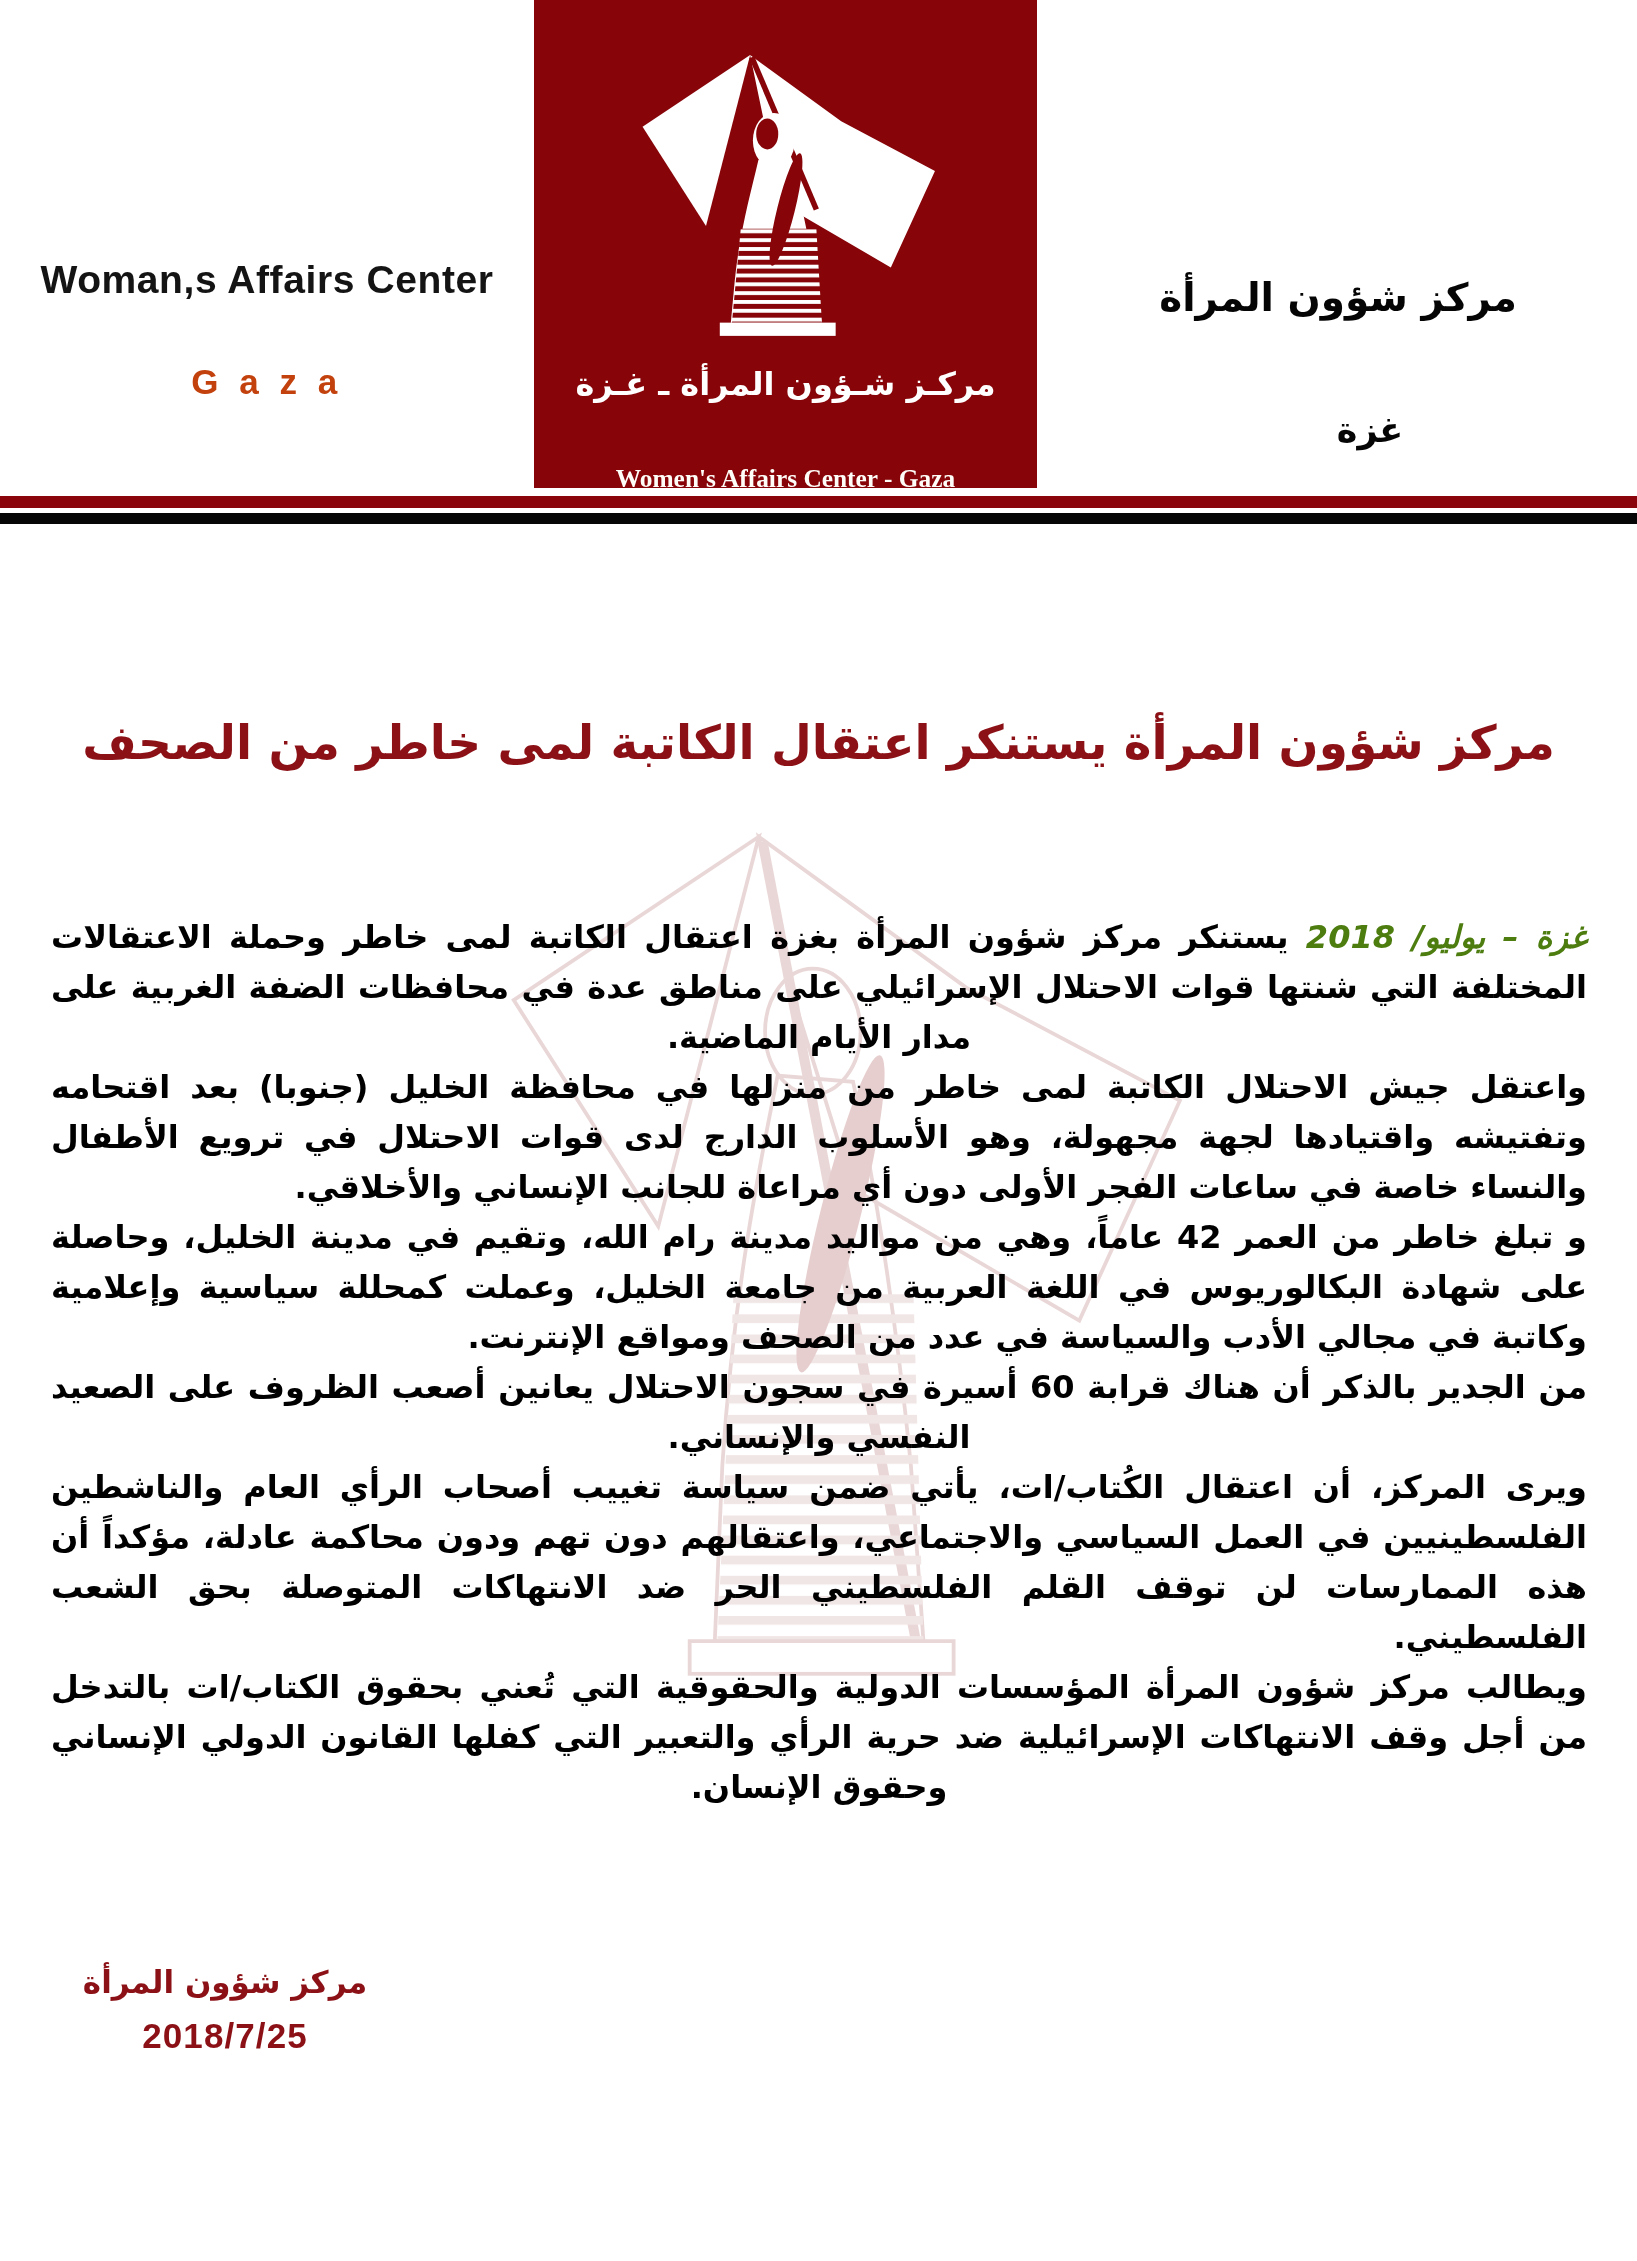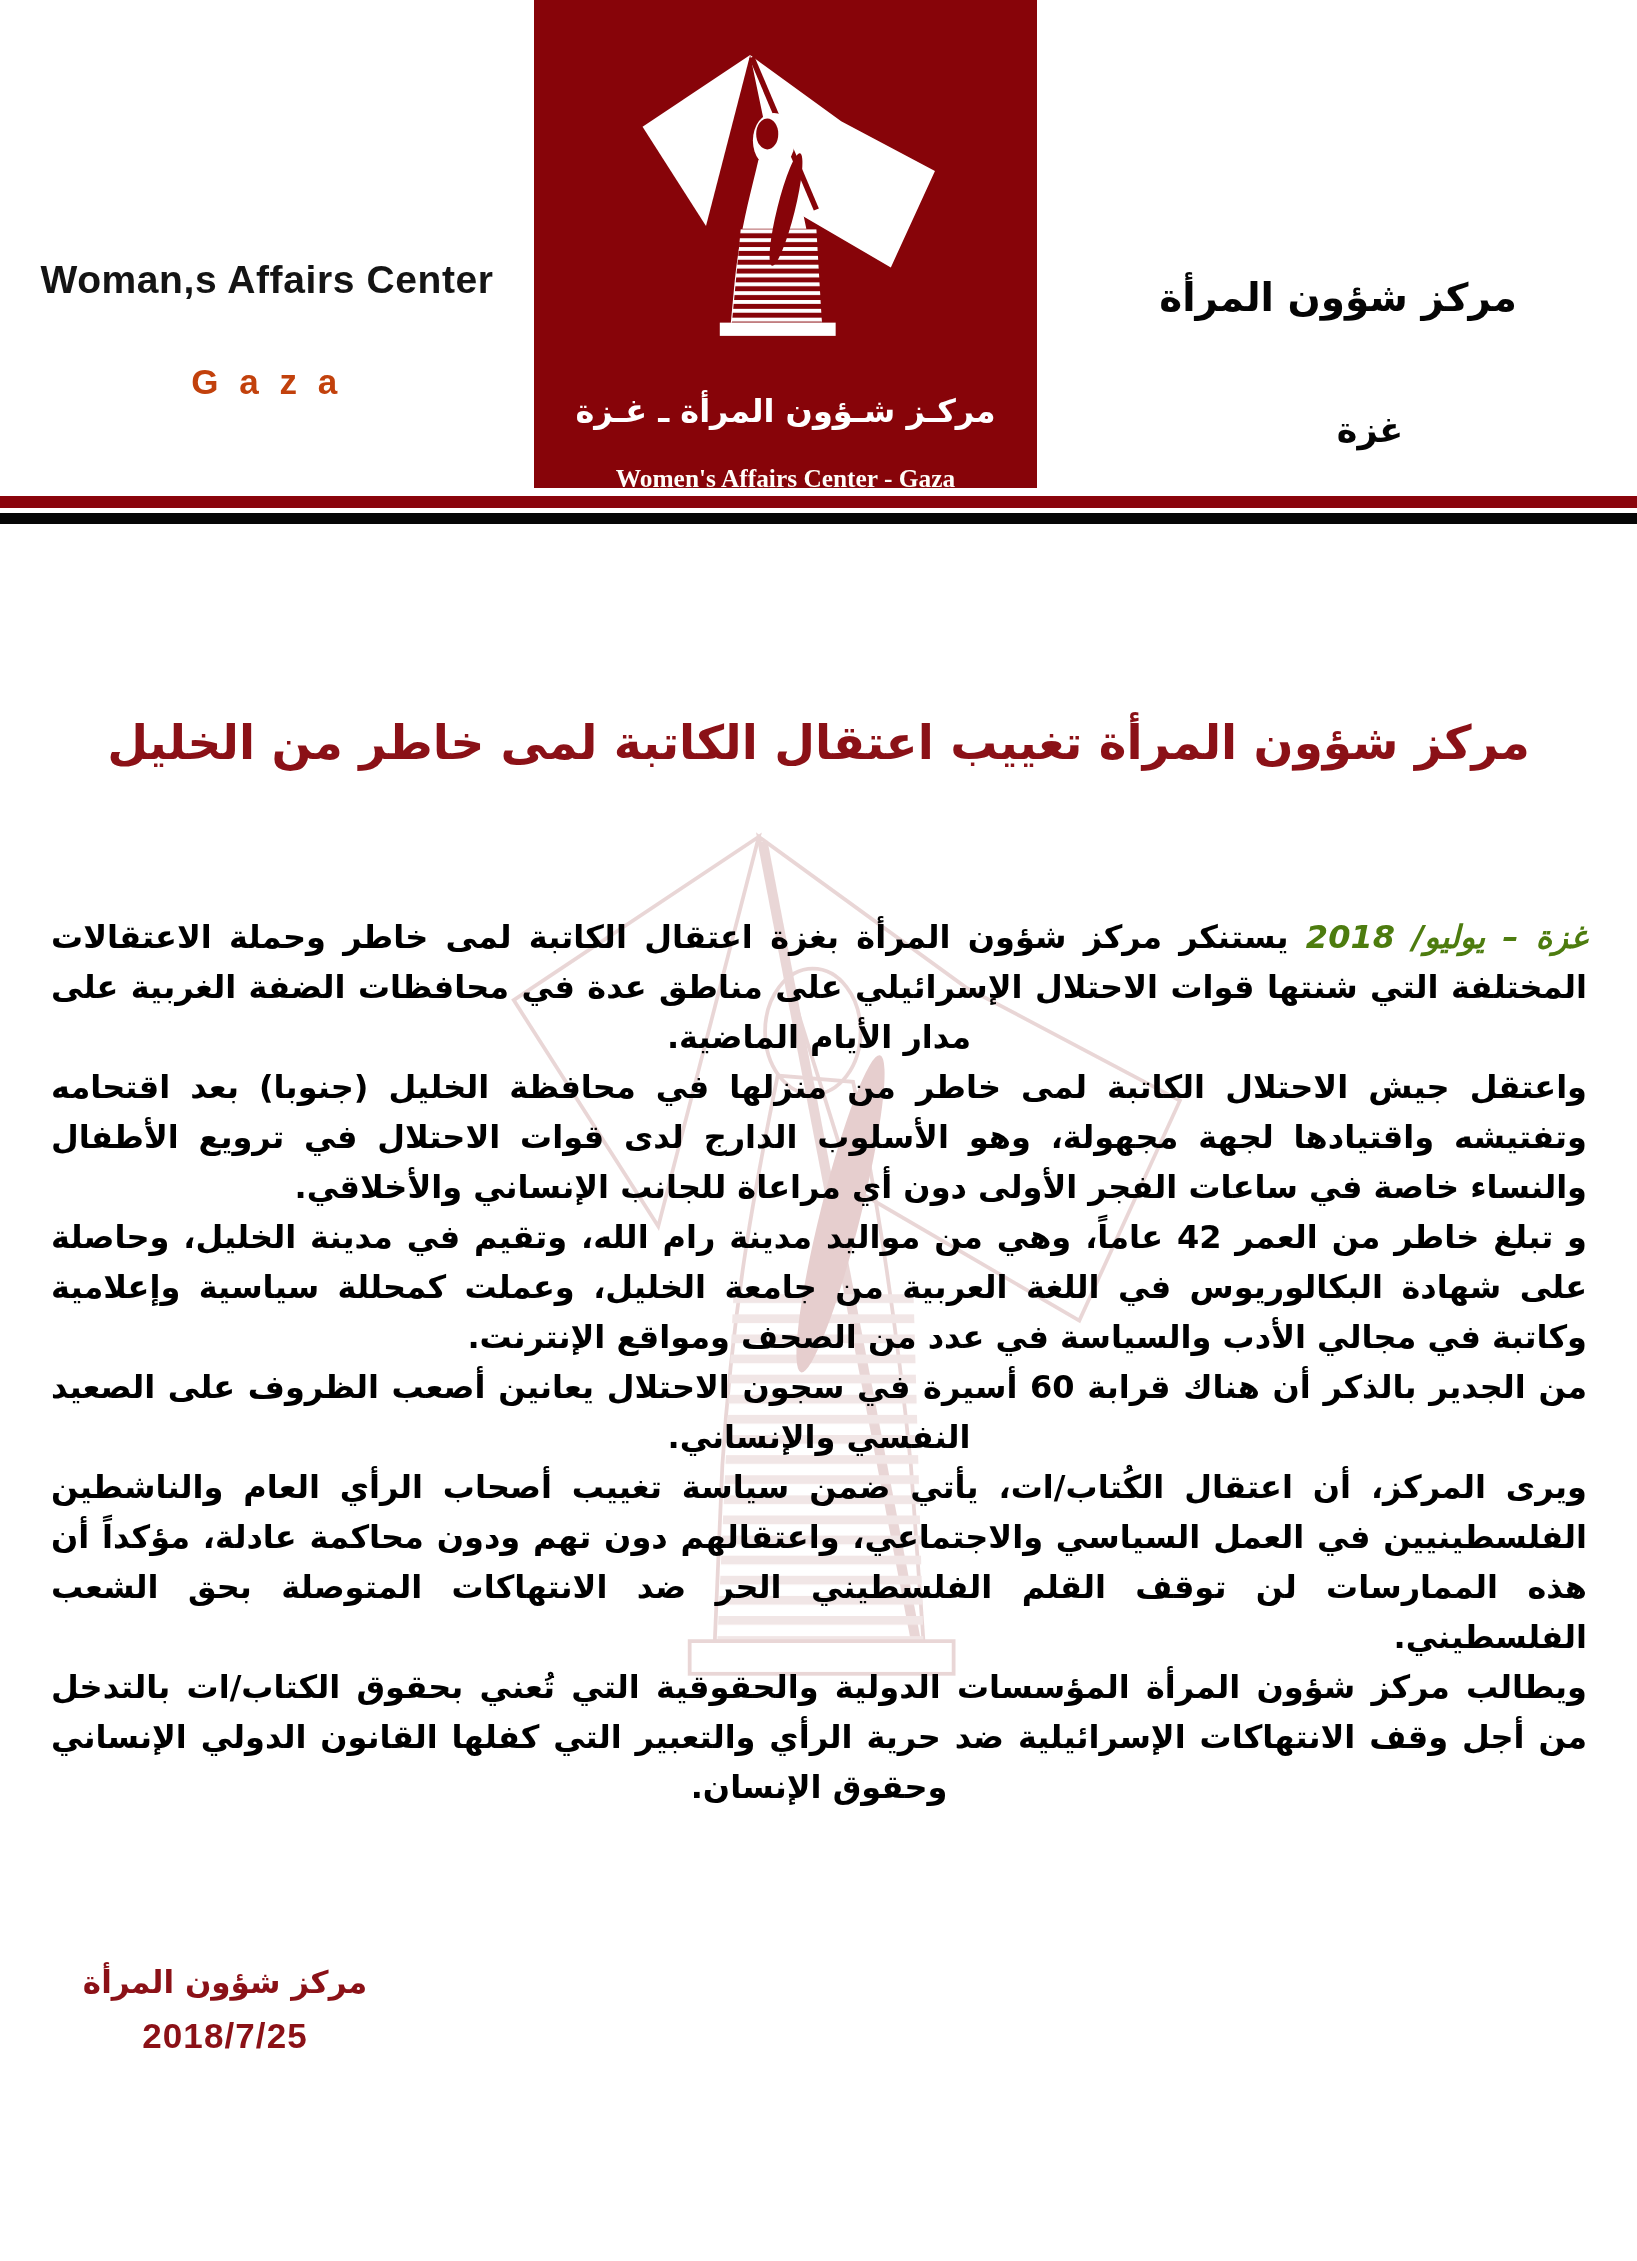--- a/index.html
+++ b/index.html
@@ -16,21 +16,21 @@
   }
   .en-line2{
     position:absolute;top:362px;left:0;width:100%;text-align:center;
     font-family:"Liberation Sans",sans-serif;font-weight:bold;font-size:35px;color:#c2410c;
     letter-spacing:5.5px;white-space:nowrap;
   }
   .logo-box{position:absolute;left:534px;top:0;width:503px;height:488px;background:#870409;}
   .logo-figure{position:absolute;left:92px;top:44px;width:320px;height:309px;}
   .logo-ar{
     position:absolute;top:365px;left:0;width:100%;text-align:center;direction:rtl;
-    color:#ffffff;font-weight:bold;font-size:32px;white-space:nowrap;margin-top:27px;
+    color:#ffffff;font-weight:bold;font-size:32px;white-space:nowrap;
   }
   .logo-en{
     position:absolute;top:424px;left:0;width:100%;text-align:center;
     font-family:"Liberation Serif",serif;color:#fffdf8;font-weight:bold;font-size:25.4px;white-space:nowrap;margin-top:40px;
   }
   .header-right{position:absolute;left:1038px;top:0;width:600px;height:488px;}
   .ar-line1{
     position:absolute;top:275px;left:0;width:100%;text-align:center;direction:rtl;
     font-weight:bold;font-size:39px;color:#050505;white-space:nowrap;
   }
@@ -100,21 +100,21 @@
   </div>
 
   <div class="header-right">
     <div class="ar-line1">مركز شؤون المرأة</div>
     <div class="ar-line2">غزة</div>
   </div>
 
   <div class="stripe-red"></div>
   <div class="stripe-black"></div>
 
-  <h1 class="doc-title">مركز شؤون المرأة تغييب اعتقال الكاتبة لمى خاطر من الخليل</h1>
+  <h1 class="doc-title">مركز شؤون المرأة يستنكر اعتقال الكاتبة لمى خاطر من الصحف</h1>
 
   <svg class="watermark" viewBox="0 0 580 700">
     <defs>
       <pattern id="wm-skirt-stripes" width="12" height="16" patternUnits="userSpaceOnUse">
         <rect width="12" height="7" fill="#e7d2d2"></rect>
       </pattern>
     </defs>
     <polygon points="30,150 225,20 145,330" fill="none" stroke="#d8b6b6" stroke-width="3"></polygon>
     <polygon points="225,20 390,140 560,230 480,405 300,300 250,140" fill="none" stroke="#d8b6b6" stroke-width="3"></polygon>
     <line x1="228" y1="24" x2="350" y2="660" stroke="#d8b6b6" stroke-width="8"></line>

